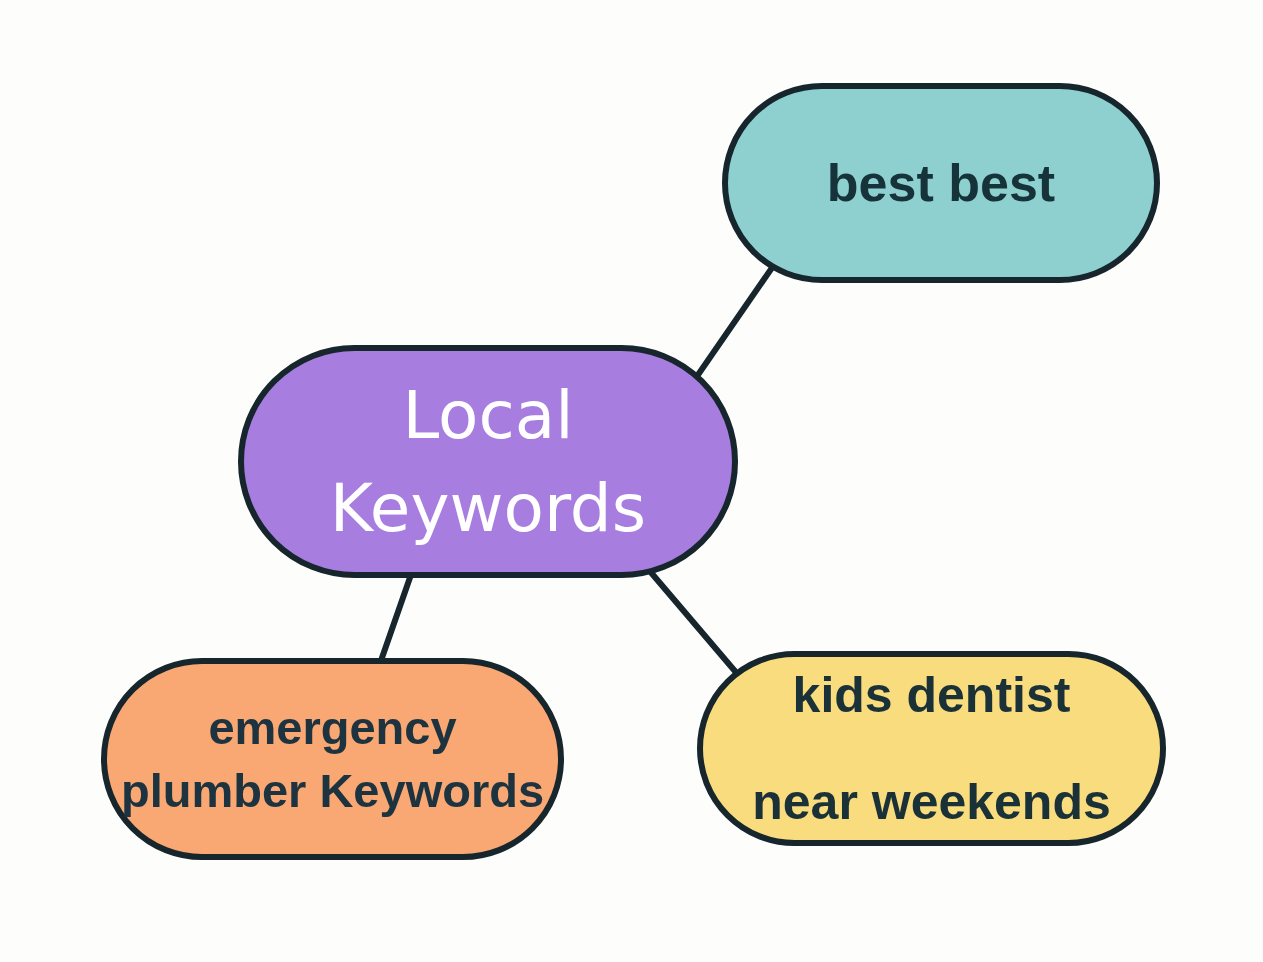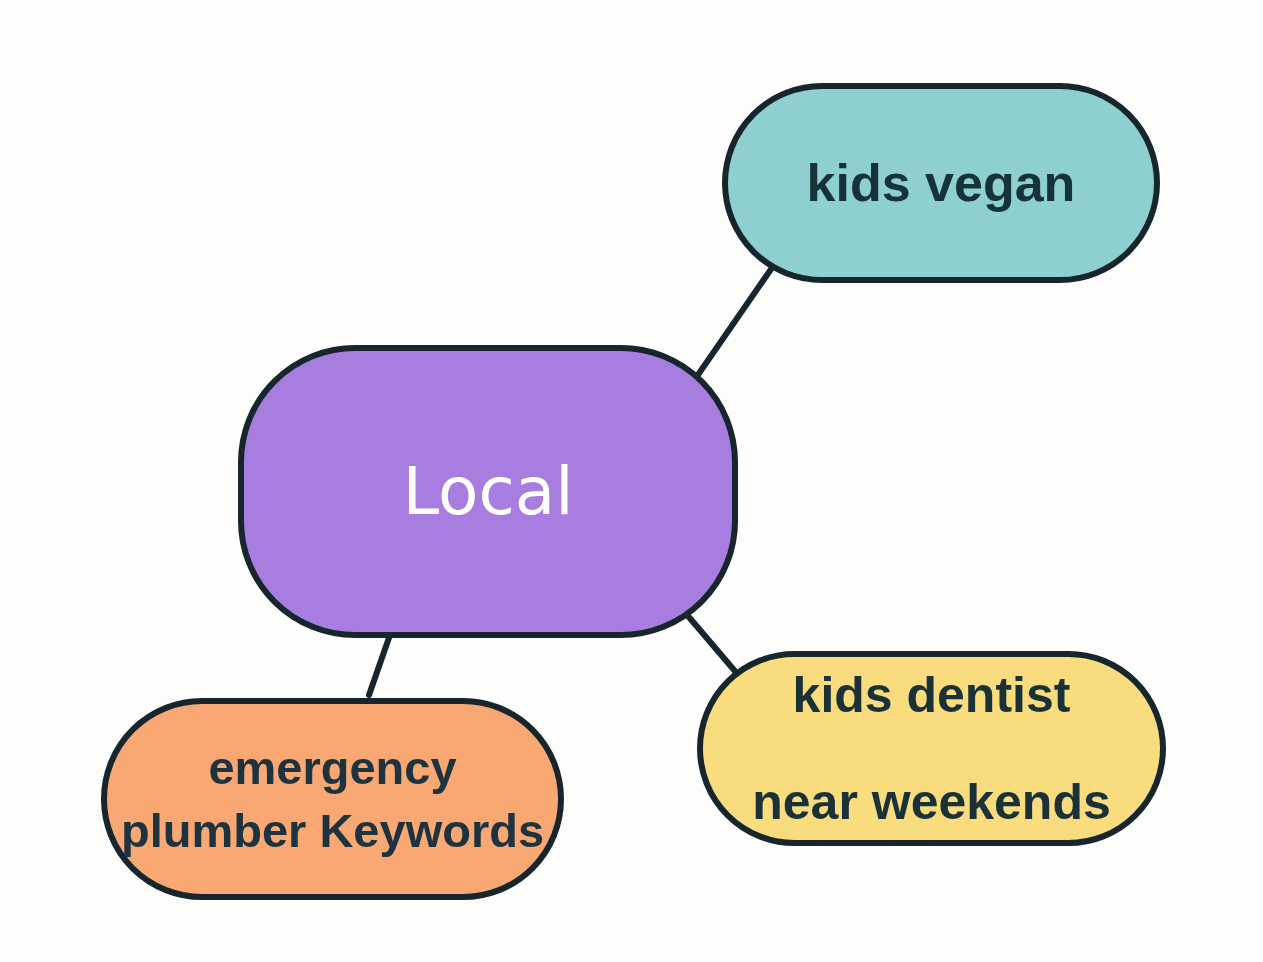--- a/index.html
+++ b/index.html
@@ -35,38 +35,38 @@
     justify-content: center;
     text-align: center;
   }
   .node .line {
     display: block;
     white-space: nowrap;
   }
   
   .node--purple {
     left: 238px; top: 345px;
-    width: 500px; height: 293px;
+    width: 500px; height: 233px;
     border-radius: 117px;
     font-family: "DejaVu Sans", sans-serif;
     font-weight: 400;
     font-size: 66px;
     line-height: 93px;
   }
   
   .node--teal {
     left: 722px; top: 83px;
     width: 438px; height: 200px;
     border-radius: 100px;
     font-weight: 700;
     font-size: 52px;
     line-height: 63px;
   }
   .node--orange {
-    left: 101px; top: 698px;
+    left: 101px; top: 658px;
     width: 463px; height: 202px;
     border-radius: 101px;
     font-weight: 700;
     font-size: 47px;
     line-height: 63px;
   }
   .node--yellow {
     left: 697px; top: 651px;
     width: 469px; height: 195px;
     border-radius: 98px;
@@ -81,24 +81,25 @@
 <div class="canvas" style="background: rgb(253, 253, 252);">
 
   <svg class="edges" width="1263" height="962" viewBox="0 0 1263 962" aria-hidden="true">
     <line x1="682" y1="398" x2="787" y2="246" stroke="#16262c"></line>
     <line x1="421" y1="546" x2="369" y2="695" stroke="#16262c"></line>
     <line x1="625" y1="542" x2="757" y2="697" stroke="#16262c"></line>
   </svg>
 
   <div class="node node--purple" style="background: rgb(167, 125, 224); color: rgb(255, 255, 255); border-color: rgb(22, 38, 44);">
     <span class="line">Local</span>
+    <span class="line">Keywords</span>
   </div>
 
   <div class="node node--teal" style="background: rgb(142, 208, 208); color: rgb(23, 51, 58); border-color: rgb(22, 38, 44);">
-    <span class="line">kids vegan</span>
+    <span class="line">best best</span>
   </div>
 
   <div class="node node--orange" style="background: rgb(249, 168, 115); color: rgb(29, 51, 63); border-color: rgb(22, 38, 44);">
     <span class="line">emergency</span>
     <span class="line">plumber Keywords</span>
   </div>
 
   <div class="node node--yellow" style="background: rgb(248, 220, 125); color: rgb(27, 49, 56); border-color: rgb(22, 38, 44); gap: 44px;">
     <span class="line">kids dentist</span>
     <span class="line">near weekends</span>

